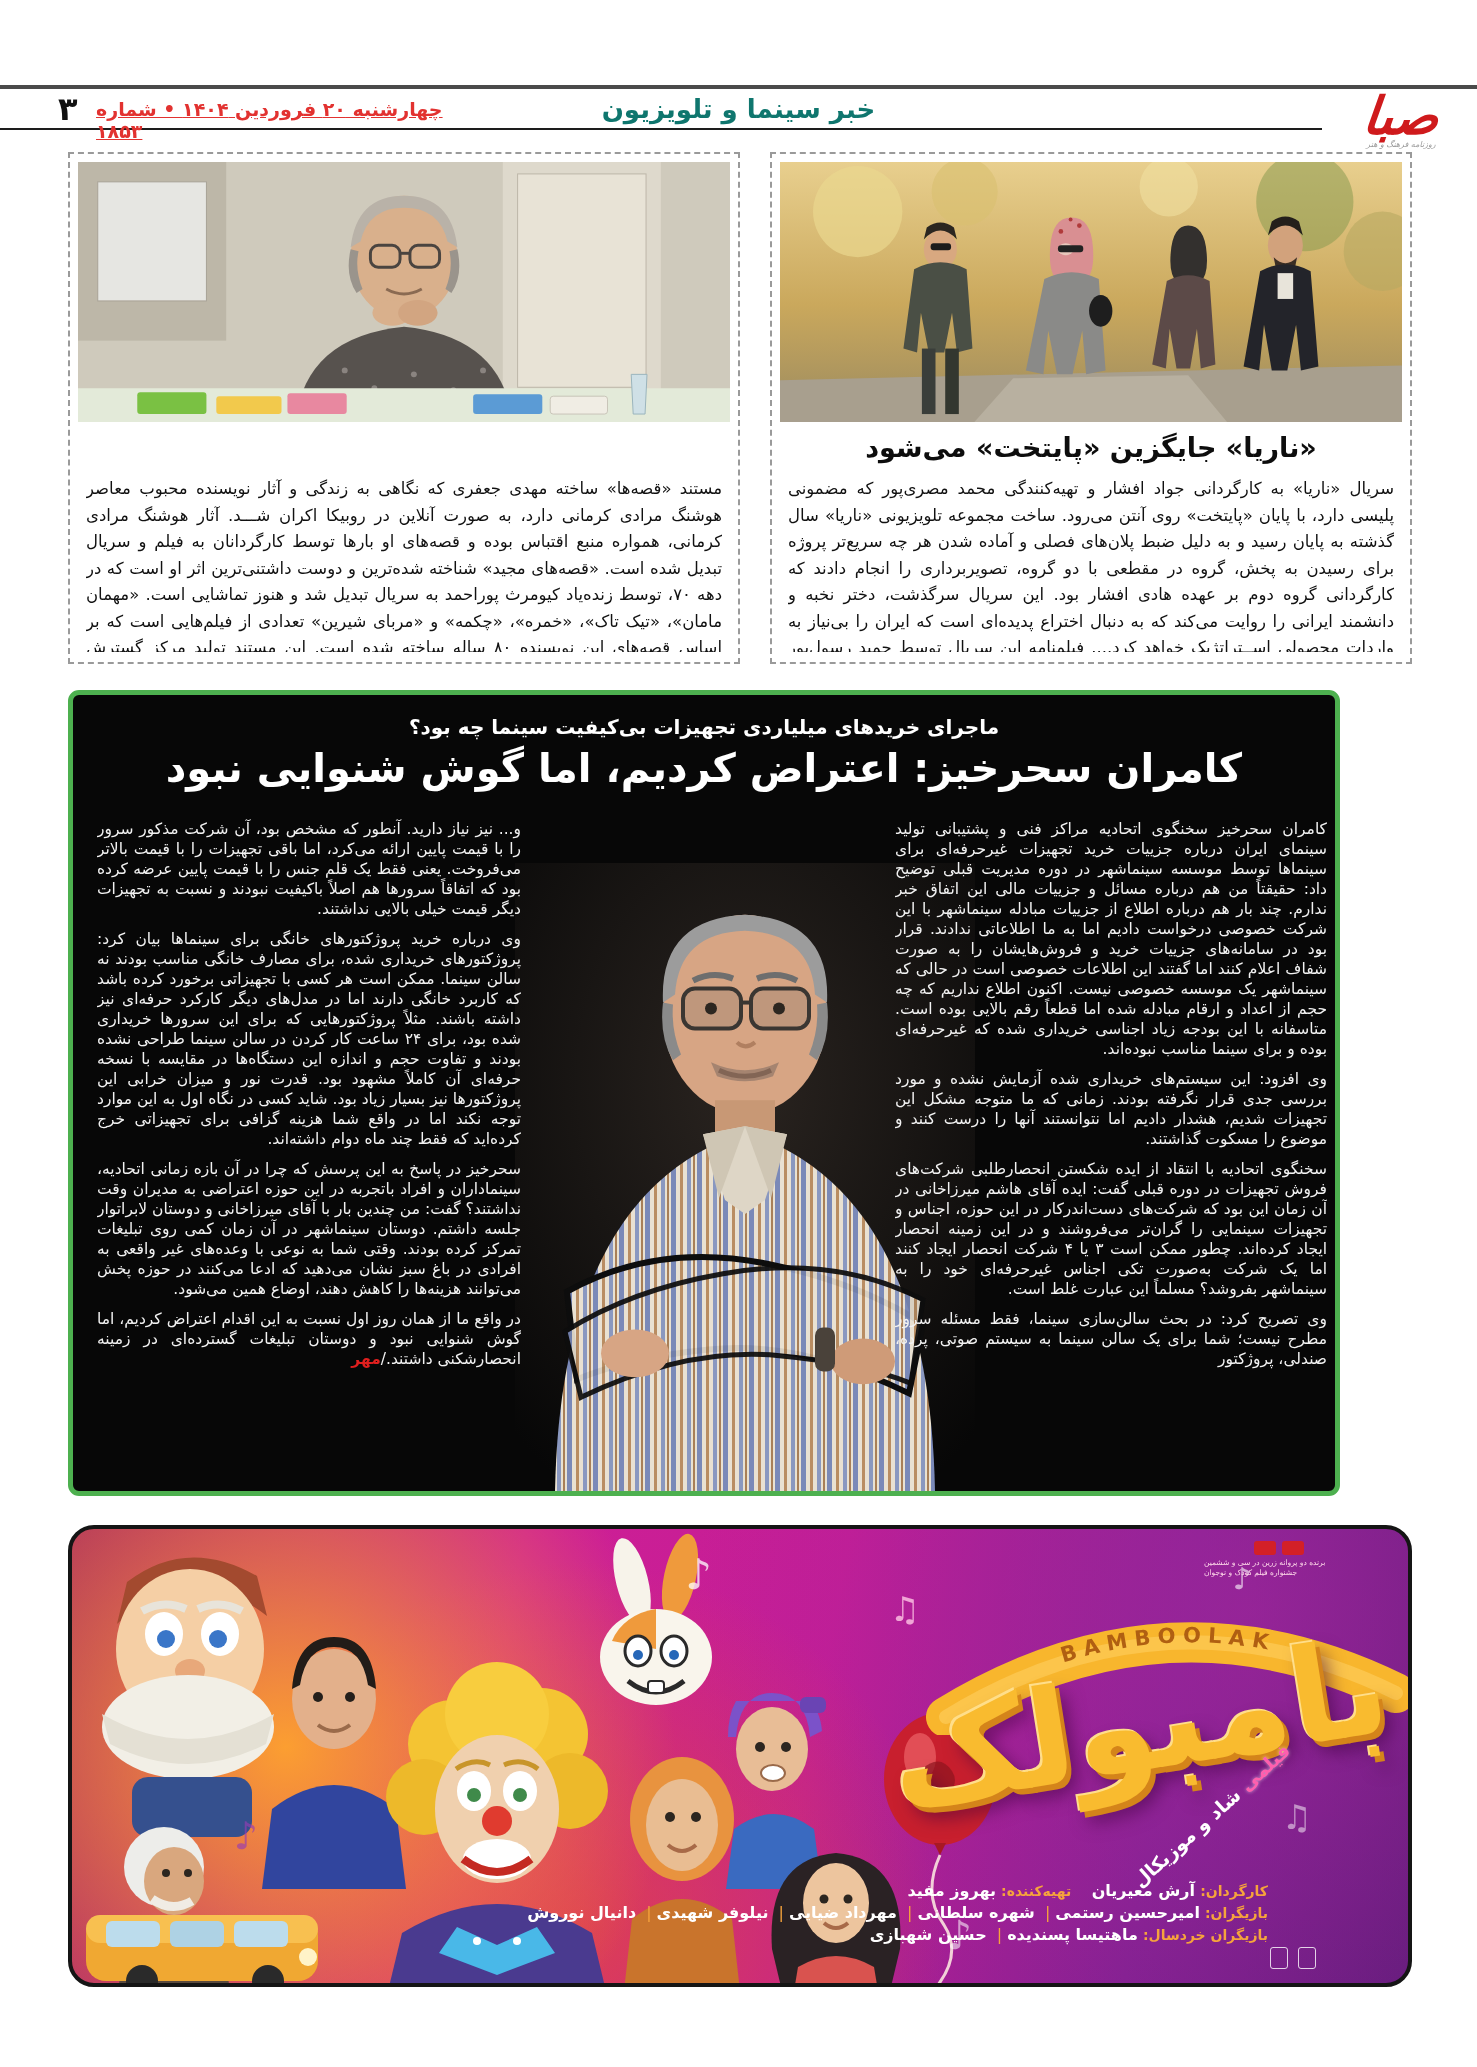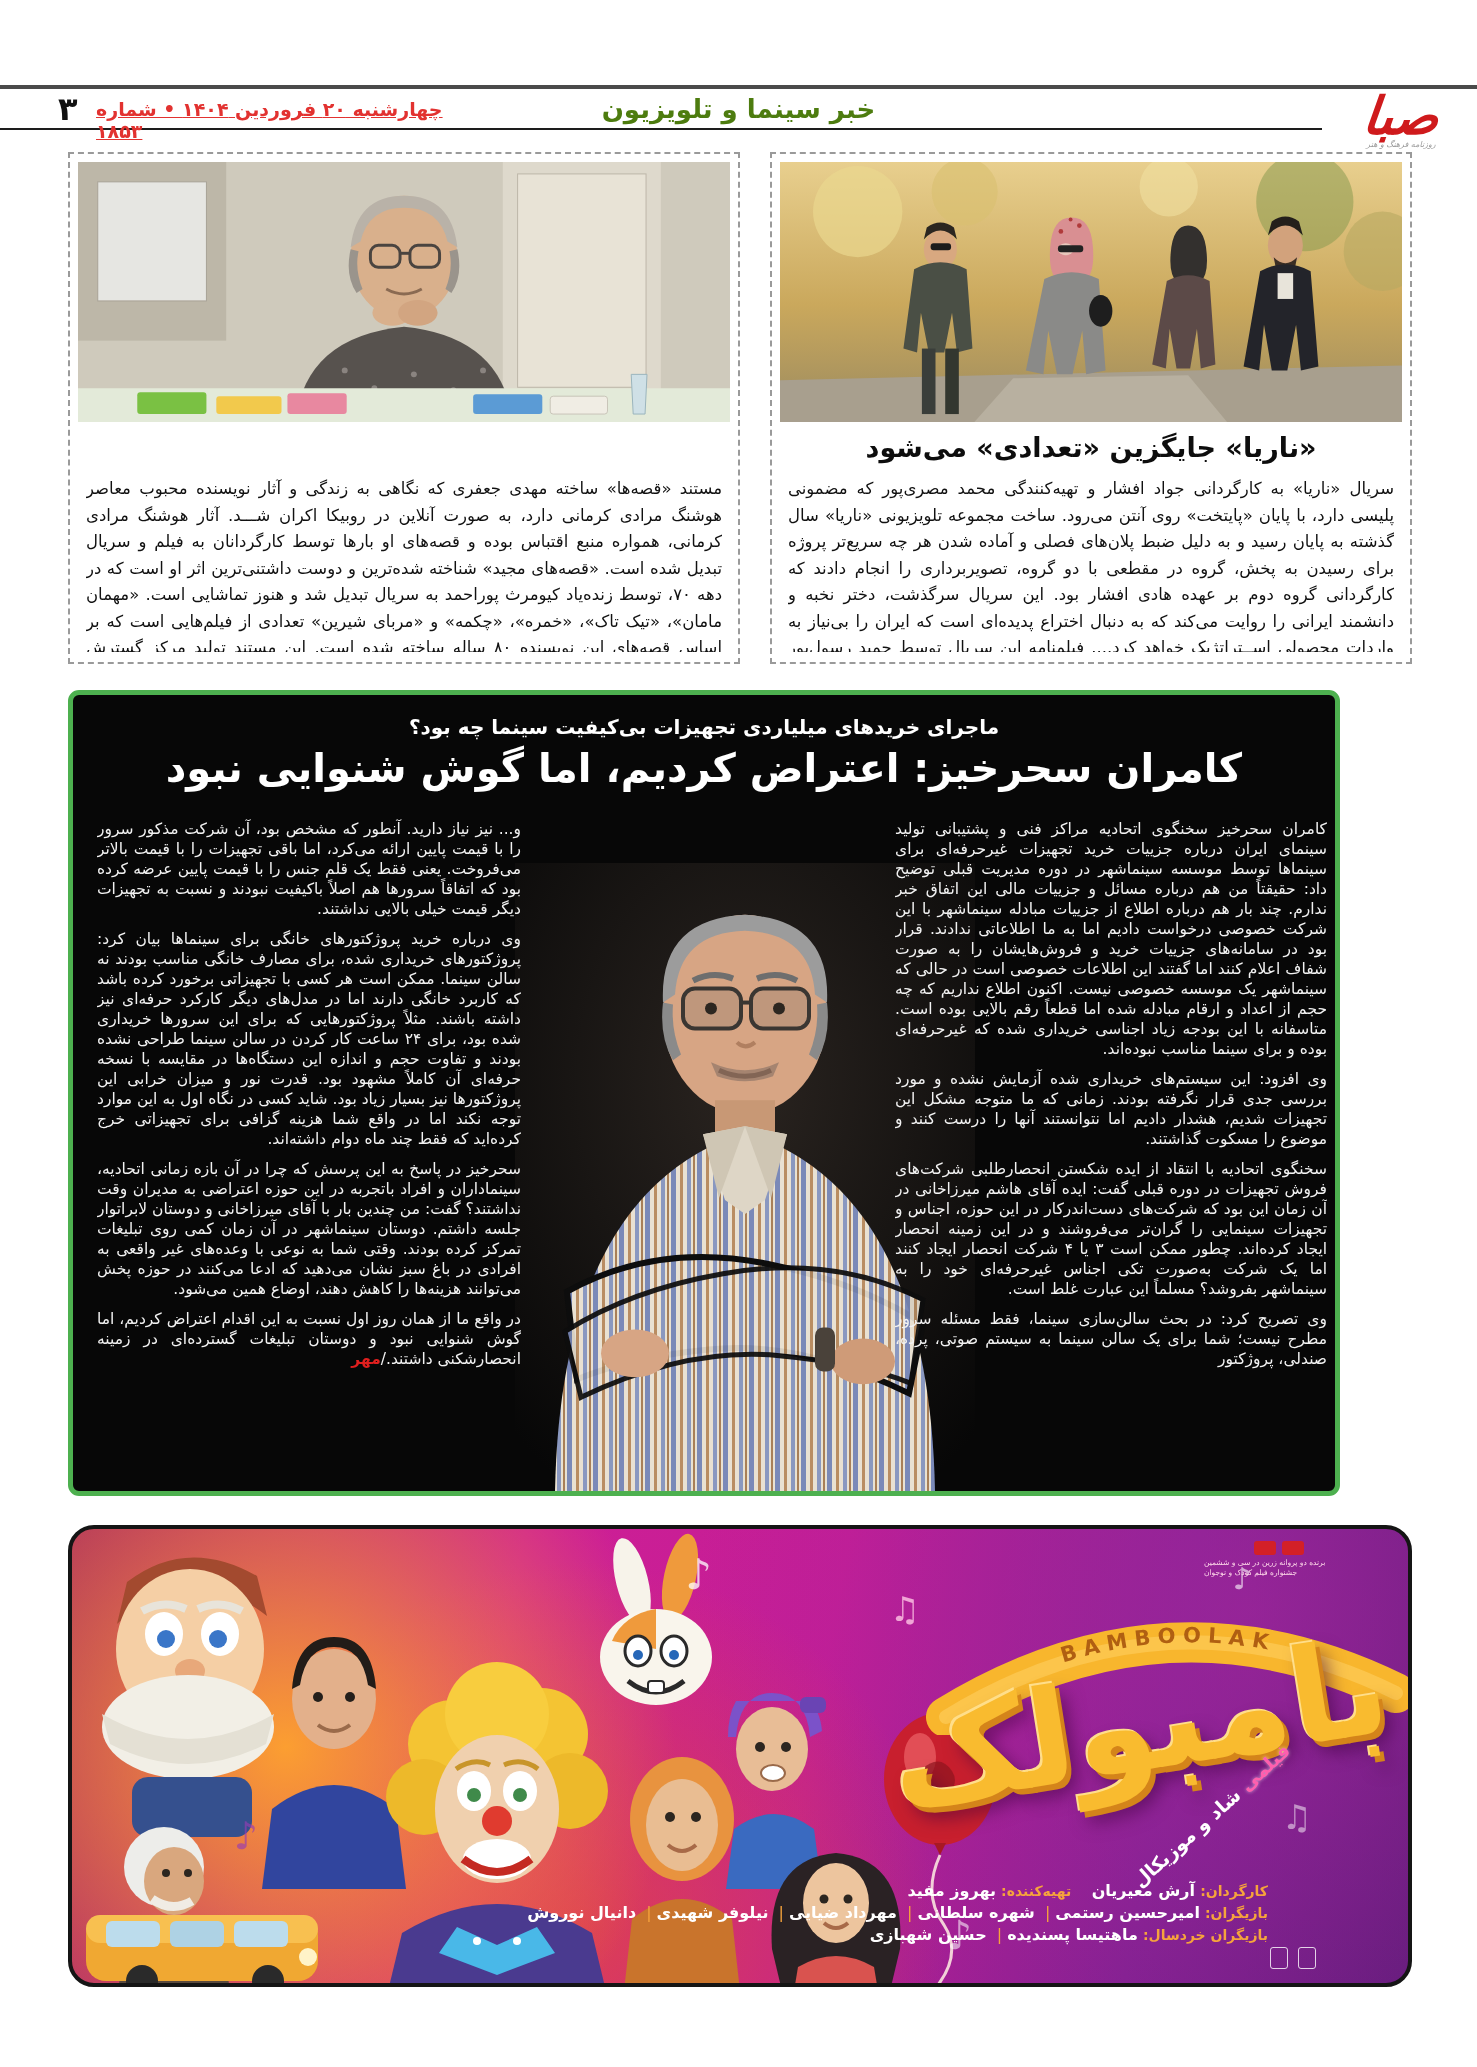--- a/index.html
+++ b/index.html
@@ -7,21 +7,21 @@
     width:1477px;height:2067px;position:relative;overflow:hidden;
     font-family:"DejaVu Sans", sans-serif;
     -webkit-font-smoothing:antialiased;
   }
   .abs{position:absolute;}
   
   .rule-top{left:0;width:1477px;top:85px;height:4px;background:#4a4a4a;}
   .rule-bottom{left:0;width:1322px;top:128px;height:2px;background:#1d1d1d;}
   .page-number{left:58px;top:90px;font-size:32px;font-weight:bold;color:#111;direction:ltr;}
   .page-date{left:96px;top:98px;width:372px;font-size:19px;color:#e23230;font-weight:bold;text-align:left;direction:rtl;text-decoration:underline;}
-  .section-title{left:500px;top:94px;width:477px;text-align:center;font-size:26px;font-weight:bold;color:#4d7c0f;}
+  .section-title{left:500px;top:94px;width:477px;text-align:center;font-size:26px;font-weight:bold;color:#0f766e;}
   .logo-box{left:1330px;top:88px;width:142px;height:78px;text-align:center;}
   .logo-name{font-size:52px;line-height:56px;font-weight:bold;color:#cf1a1c;font-style:italic;transform:skewX(-6deg);}
   .logo-tagline{font-size:8px;color:#9a9a9a;margin-top:-4px;font-style:italic;}
   
   .news-box{top:152px;height:512px;border:2px dashed #9a9a9a;background:#fff;box-sizing:border-box;}
   .news-box.left{left:68px;width:672px;}
   .news-box.right{left:770px;width:642px;}
   .news-photo{position:absolute;top:8px;left:8px;right:8px;height:260px;overflow:hidden;background:#888;}
   .news-photo svg{display:block;width:100%;height:100%;}
   .news-headline{position:absolute;top:278px;left:10px;right:10px;text-align:center;font-size:27px;font-weight:bold;color:#0d0d0d;}
@@ -119,21 +119,21 @@
       <path d="M402 92 q2 -28 18 -28 q17 0 19 28 q2 22 -7 30 l-23 0 q-9 -8 -7 -30z" fill="#33302e"></path>
       <path d="M398 120 q22 -12 44 0 l6 84 -15 4 -4 -40 -7 40 -14 0 -7 -40 -4 40 -14 -4 z" fill="#5c4a48"></path>
 
       <ellipse cx="520" cy="84" rx="18" ry="21" fill="#d2a27c"></ellipse>
       <path d="M502 74 q18 -20 36 0 l-4 -14 q-14 -10 -28 0 z" fill="#241f1b"></path>
       <path d="M508 96 q12 12 24 0 l-2 10 q-10 8 -20 0 z" fill="#3a2e24"></path>
       <path d="M494 110 q26 -14 52 0 l8 96 -18 4 -5 -46 -9 46 -16 0 -8 -46 -5 46 -16 -4 z" fill="#23242a"></path>
       <rect x="512" y="112" width="16" height="26" fill="#e8e4da"></rect>
     </svg>
   </div>
-  <div class="news-headline">«ناریا» جایگزین «تعدادی» می‌شود</div>
+  <div class="news-headline">«ناریا» جایگزین «پایتخت» می‌شود</div>
   <div class="news-body">
     <span>سریال «ناریا» به کارگردانی جواد افشار و تهیه‌کنندگی محمد مصری‌پور که مضمونی پلیسی دارد، با پایان «پایتخت» روی آنتن می‌رود. ساخت مجموعه تلویزیونی «ناریا» سال گذشته به پایان رسید و به دلیل ضبط پلان‌های فصلی و آماده شدن هر چه سریع‌تر پروژه برای رسیدن به پخش، گروه در مقطعی با دو گروه، تصویربرداری را انجام دادند که کارگردانی گروه دوم بر عهده هادی افشار بود. این سریال سرگذشت، دختر نخبه و دانشمند ایرانی را روایت می‌کند که به دنبال اختراع پدیده‌ای است که ایران را بی‌نیاز به واردات محصولی اســتراتژیک خواهد کرد.... فیلمنامه این سریال توسط حمید رسول‌پور هدایتی در ۵۰ قسمت به نگارش درآمده است./ </span>
   </div>
 </div>
 
 <div class="abs news-box left">
   <div class="news-photo">
     <svg viewBox="0 0 660 262" preserveAspectRatio="none">
       <rect width="660" height="262" fill="#cfcabc"></rect>
       <rect x="430" y="0" width="160" height="240" fill="#ded9cc"></rect>

